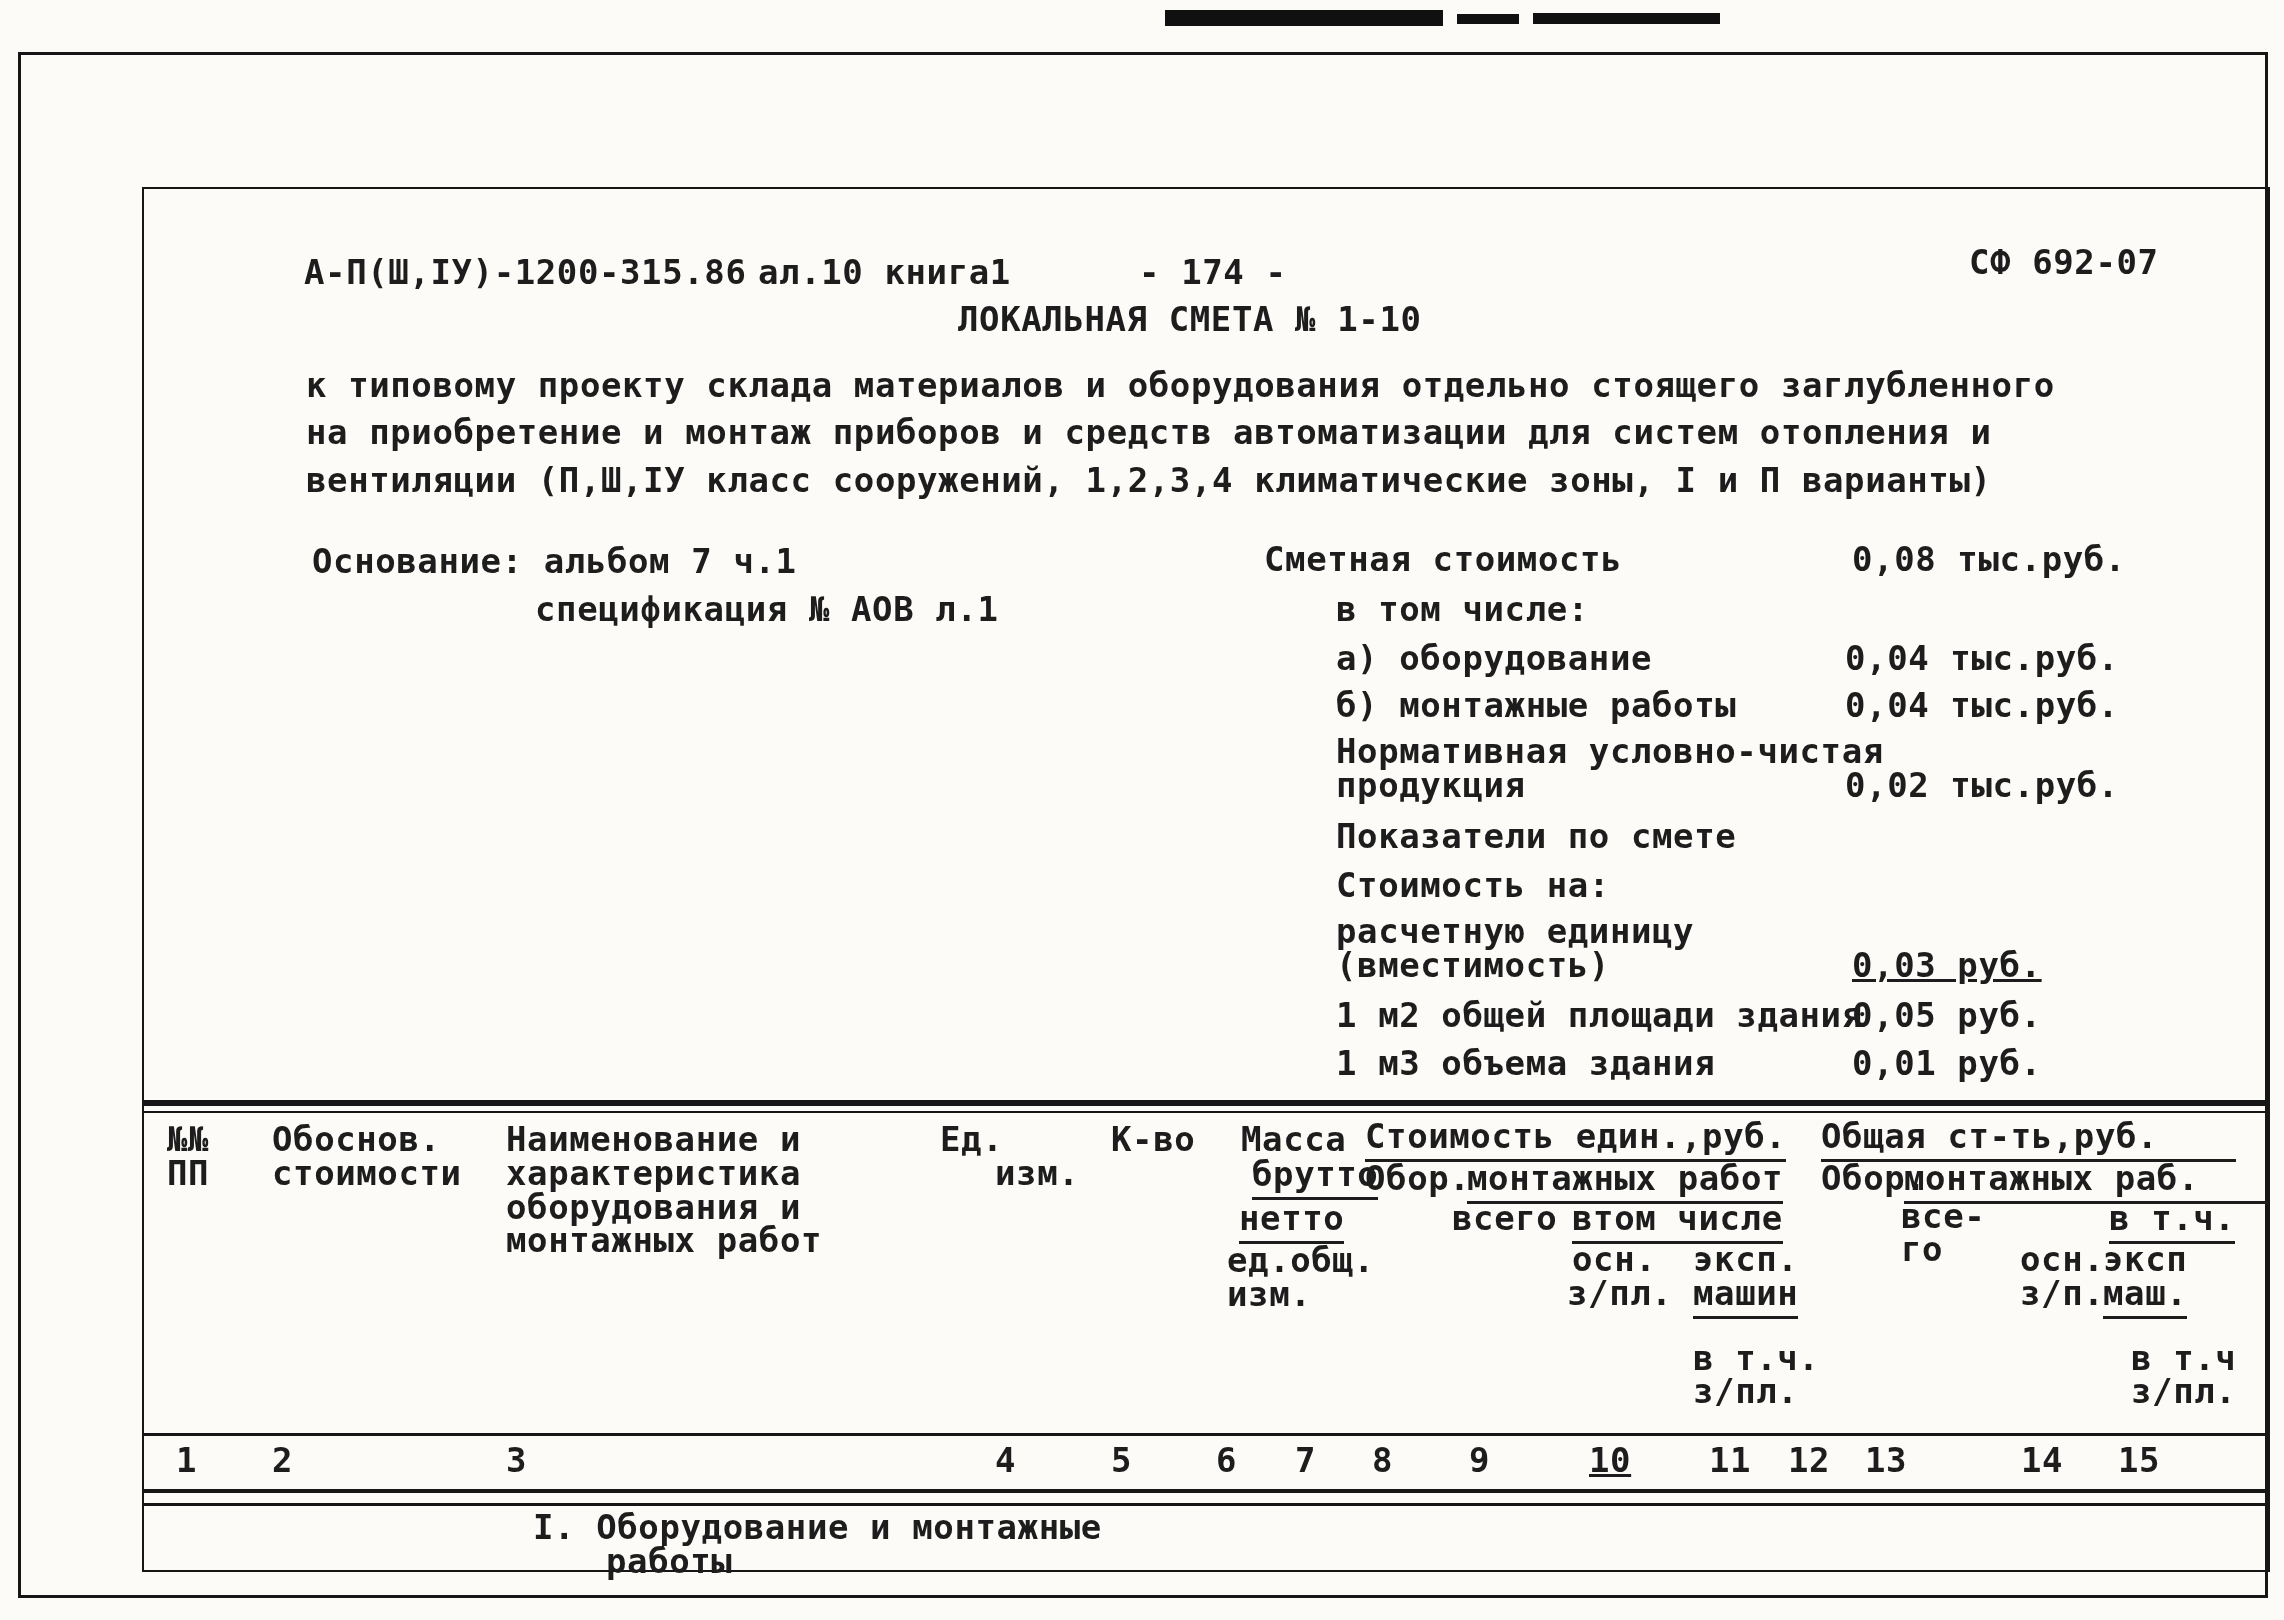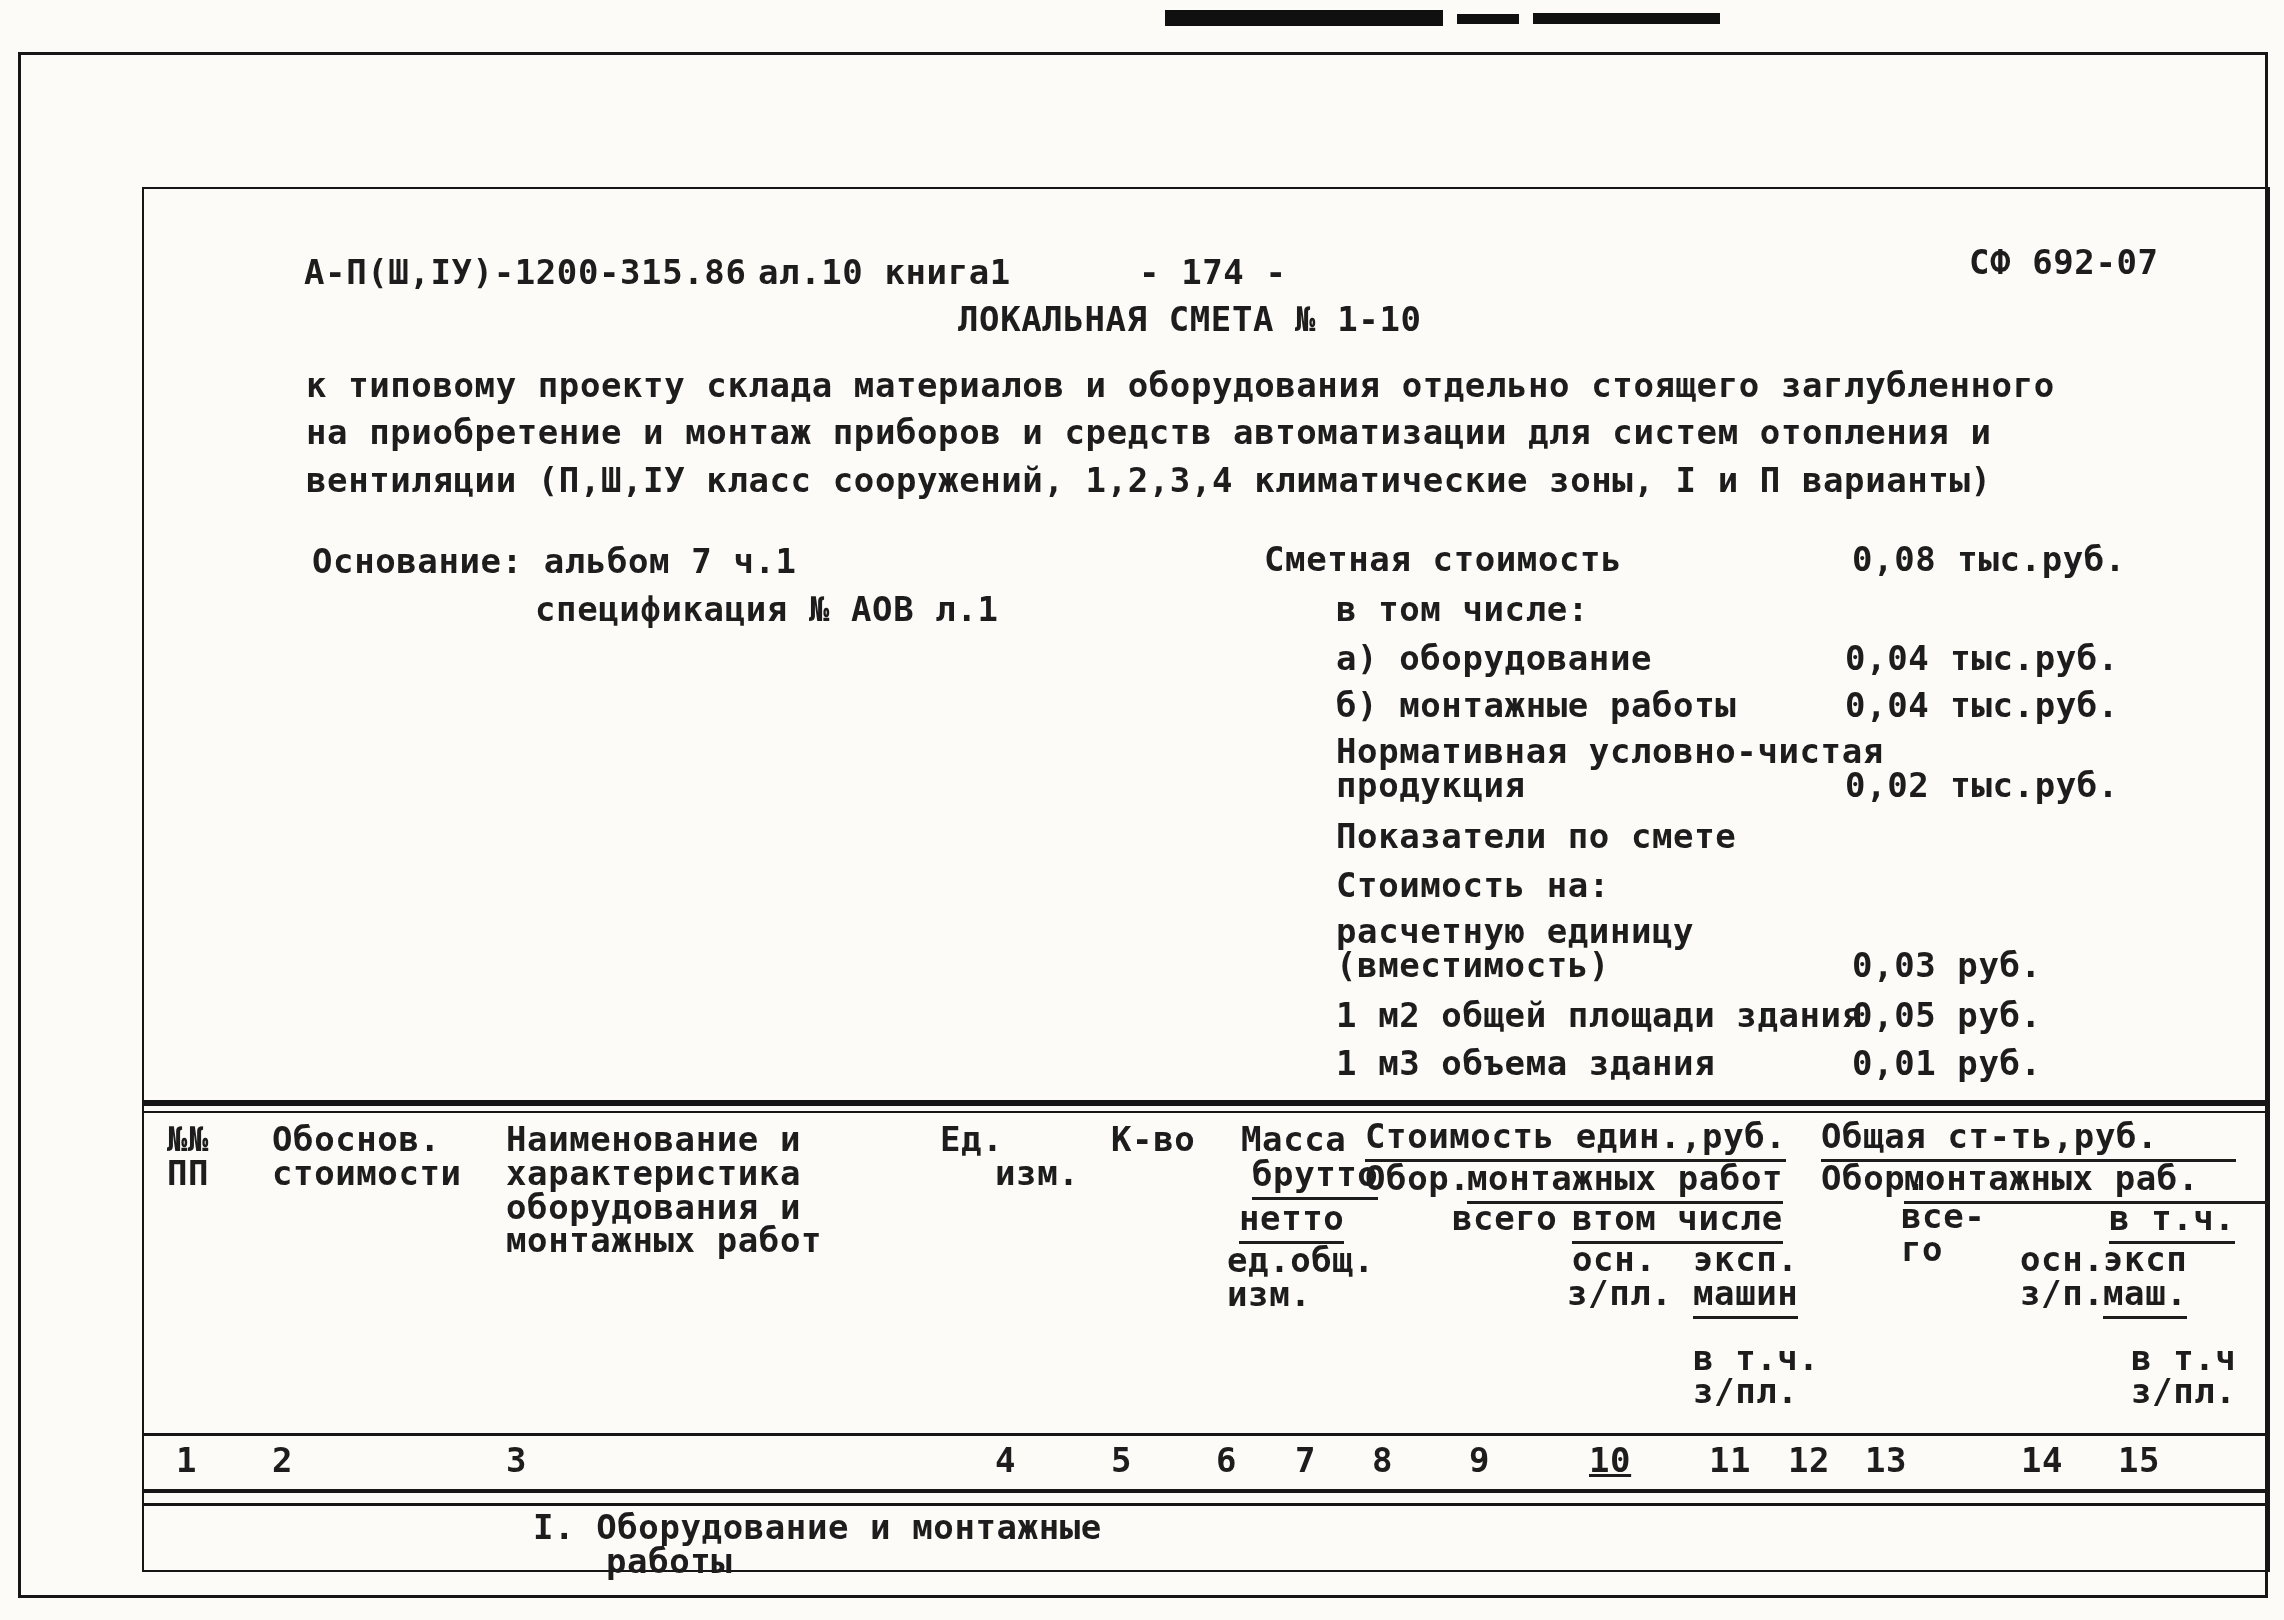--- a/index.html
+++ b/index.html
@@ -71,21 +71,21 @@
   <div class="t" style="left:1845px; top:640px;">0,04 тыс.руб.</div>
   <div class="t" style="left:1336px; top:687px;">б) монтажные работы</div>
   <div class="t" style="left:1845px; top:687px;">0,04 тыс.руб.</div>
   <div class="t" style="left:1336px; top:733px;">Нормативная условно-чистая</div>
   <div class="t" style="left:1336px; top:767px;">продукция</div>
   <div class="t" style="left:1845px; top:767px;">0,02 тыс.руб.</div>
   <div class="t" style="left:1336px; top:818px;">Показатели по смете</div>
   <div class="t" style="left:1336px; top:867px;">Стоимость на:</div>
   <div class="t" style="left:1336px; top:913px;">расчетную единицу</div>
   <div class="t" style="left:1336px; top:947px;">(вместимость)</div>
-  <div class="t" style="left:1852px; top:947px;">0,03 руб.</div>
+  <div class="t" style="left:1852px; top:947px;text-decoration:underline;">0,03 руб.</div>
   <div class="t" style="left:1336px; top:997px;">1 м2 общей площади здания</div>
   <div class="t" style="left:1852px; top:997px;">0,05 руб.</div>
   <div class="t" style="left:1336px; top:1045px;">1 м3 объема здания</div>
   <div class="t" style="left:1852px; top:1045px;">0,01 руб.</div>
 
   <div class="rule" style="left:142px; top:1100px; width:2128px; height:5.6px;"></div>
   <div class="rule" style="left:142px; top:1111px; width:2128px; height:1.9px;"></div>
   <div class="rule" style="left:142px; top:1433px; width:2128px; height:2.5px;"></div>
   <div class="rule" style="left:142px; top:1489px; width:2128px; height:3.7px;"></div>
   <div class="rule" style="left:142px; top:1503px; width:2128px; height:2.5px;"></div>

